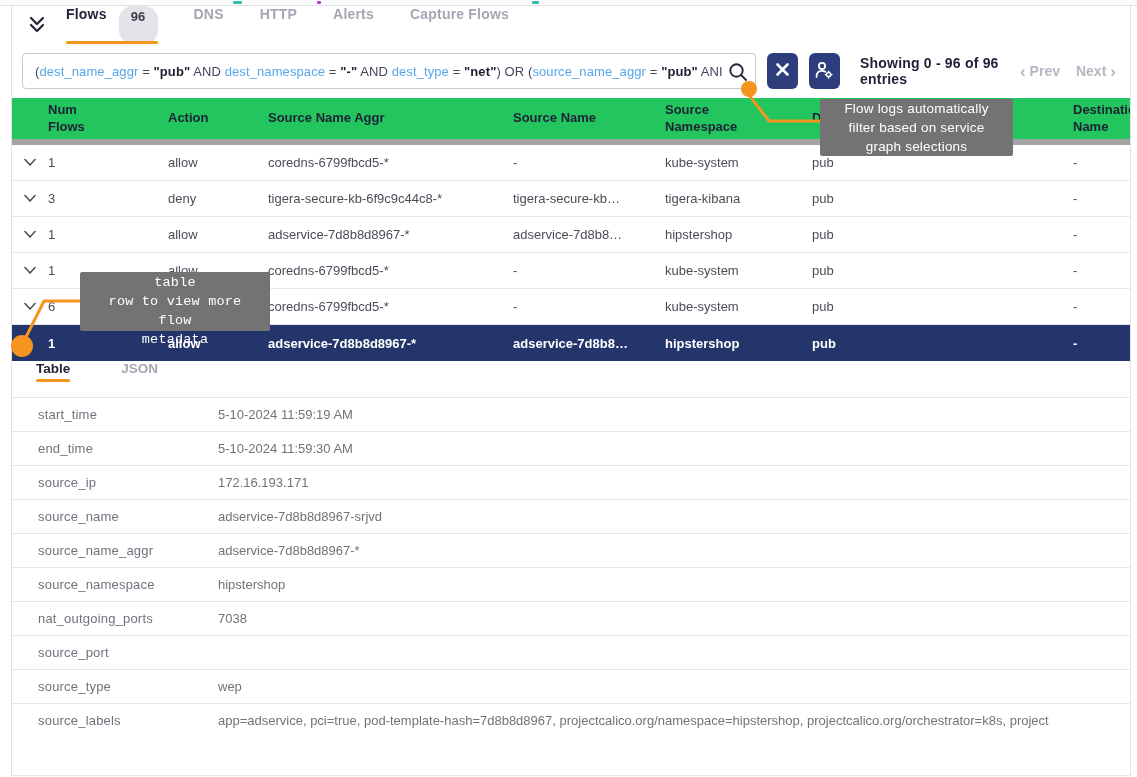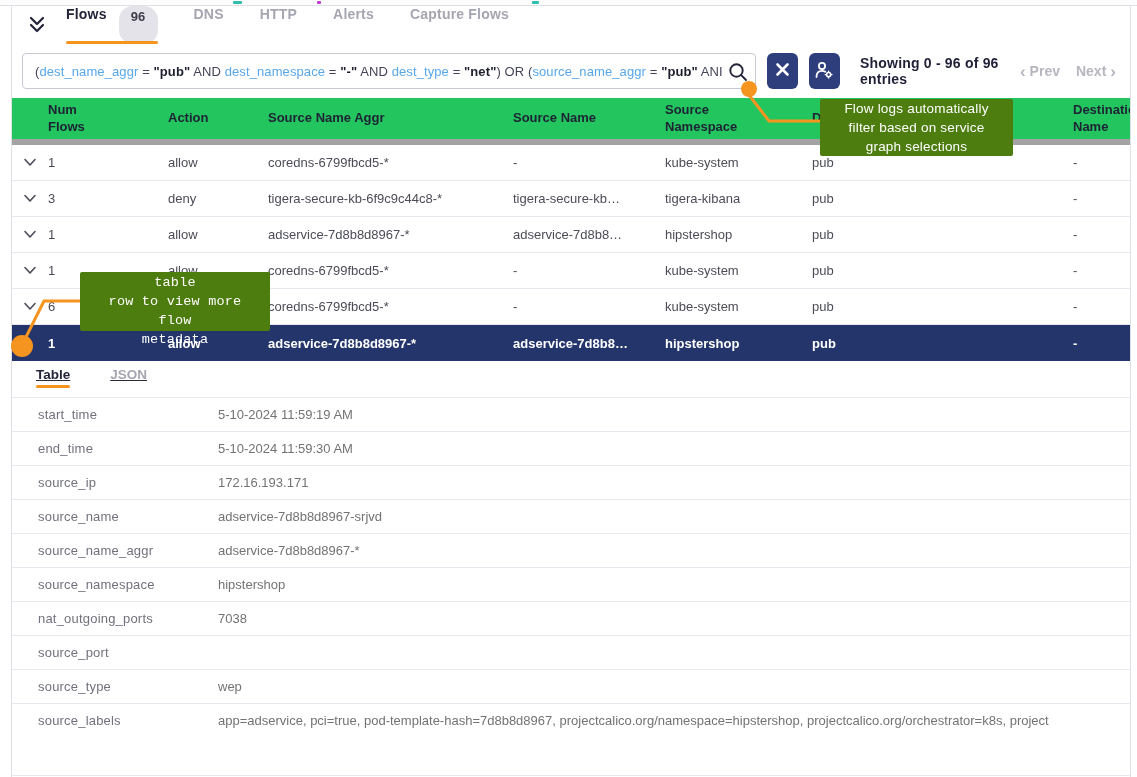--- a/index.html
+++ b/index.html
@@ -52,35 +52,35 @@
   .thead .hcell:nth-child(2) span { max-width:44px; }
   .thead .hcell:nth-child(6) span { max-width:86px; }
   .thead .hcell:nth-child(8) span { max-width:92px; }
   .trow { height:36px; border-bottom:1px solid #e7e7ed; align-items:center; font-size:13px;
     color:#4c4c58; cursor:pointer; }
   .trow .cell { white-space:nowrap; overflow:hidden; padding-right:10px; }
   .trow .exp { display:flex; align-items:center; justify-content:center; padding-right:0; }
   .trow.selected { background:#24356b; color:#fff; font-weight:700; border-bottom:none; height:36px; }
 
   
-  .detail-tabs { height:36px; display:flex; align-items:center; padding-left:24px; gap:40px;text-decoration:underline; }
+  .detail-tabs { height:36px; display:flex; align-items:flex-start; padding-left:24px; gap:51px; }
   .dtab { position:relative; font-size:13.5px; font-weight:700; color:#a6a6b2; padding-bottom:9px; cursor:pointer; }
   .dtab.active { color:#23243a; }
   .dtab.active::after { content:""; position:absolute; left:0; right:0; bottom:3px; height:3px;
     background:var(--orange); border-radius:2px; }
   .kv {}
   .kvrow { display:flex; align-items:center; height:34px; border-top:1px solid #e7e7ed;
     padding-left:26px; font-size:13px; }
   .kv .kvrow:last-child { border-bottom:1px solid #e7e7ed;margin-top:38px; }
   .kvlabel { width:180px; flex:0 0 180px; color:#71717d; letter-spacing:.2px; }
   .kvvalue { flex:1; color:#737373; white-space:nowrap; overflow:hidden; padding-right:4px; }
 
   
   .overlay { position:absolute; top:0; left:0; width:1137px; height:777px; pointer-events:none; z-index:15; }
-  .tooltip { position:absolute; z-index:16; background:#4d7c0f; color:#fff; font-size:13.5px;
+  .tooltip { position:absolute; z-index:16; background:#737373; color:#fff; font-size:13.5px;
     line-height:1.42; text-align:center; display:flex; flex-direction:column; justify-content:center;
     padding:6px 8px; border-radius:2px; letter-spacing:.2px; }
   #tooltip-filter { left:820px; top:99px; width:193px; height:57px; }
   #tooltip-expand { left:80px; top:272px; width:190px; height:59px;font-family:Liberation Mono, monospace; }
 
   :root { --orange:#f5941e; }
 </style>
 </head>
 <body>
 

